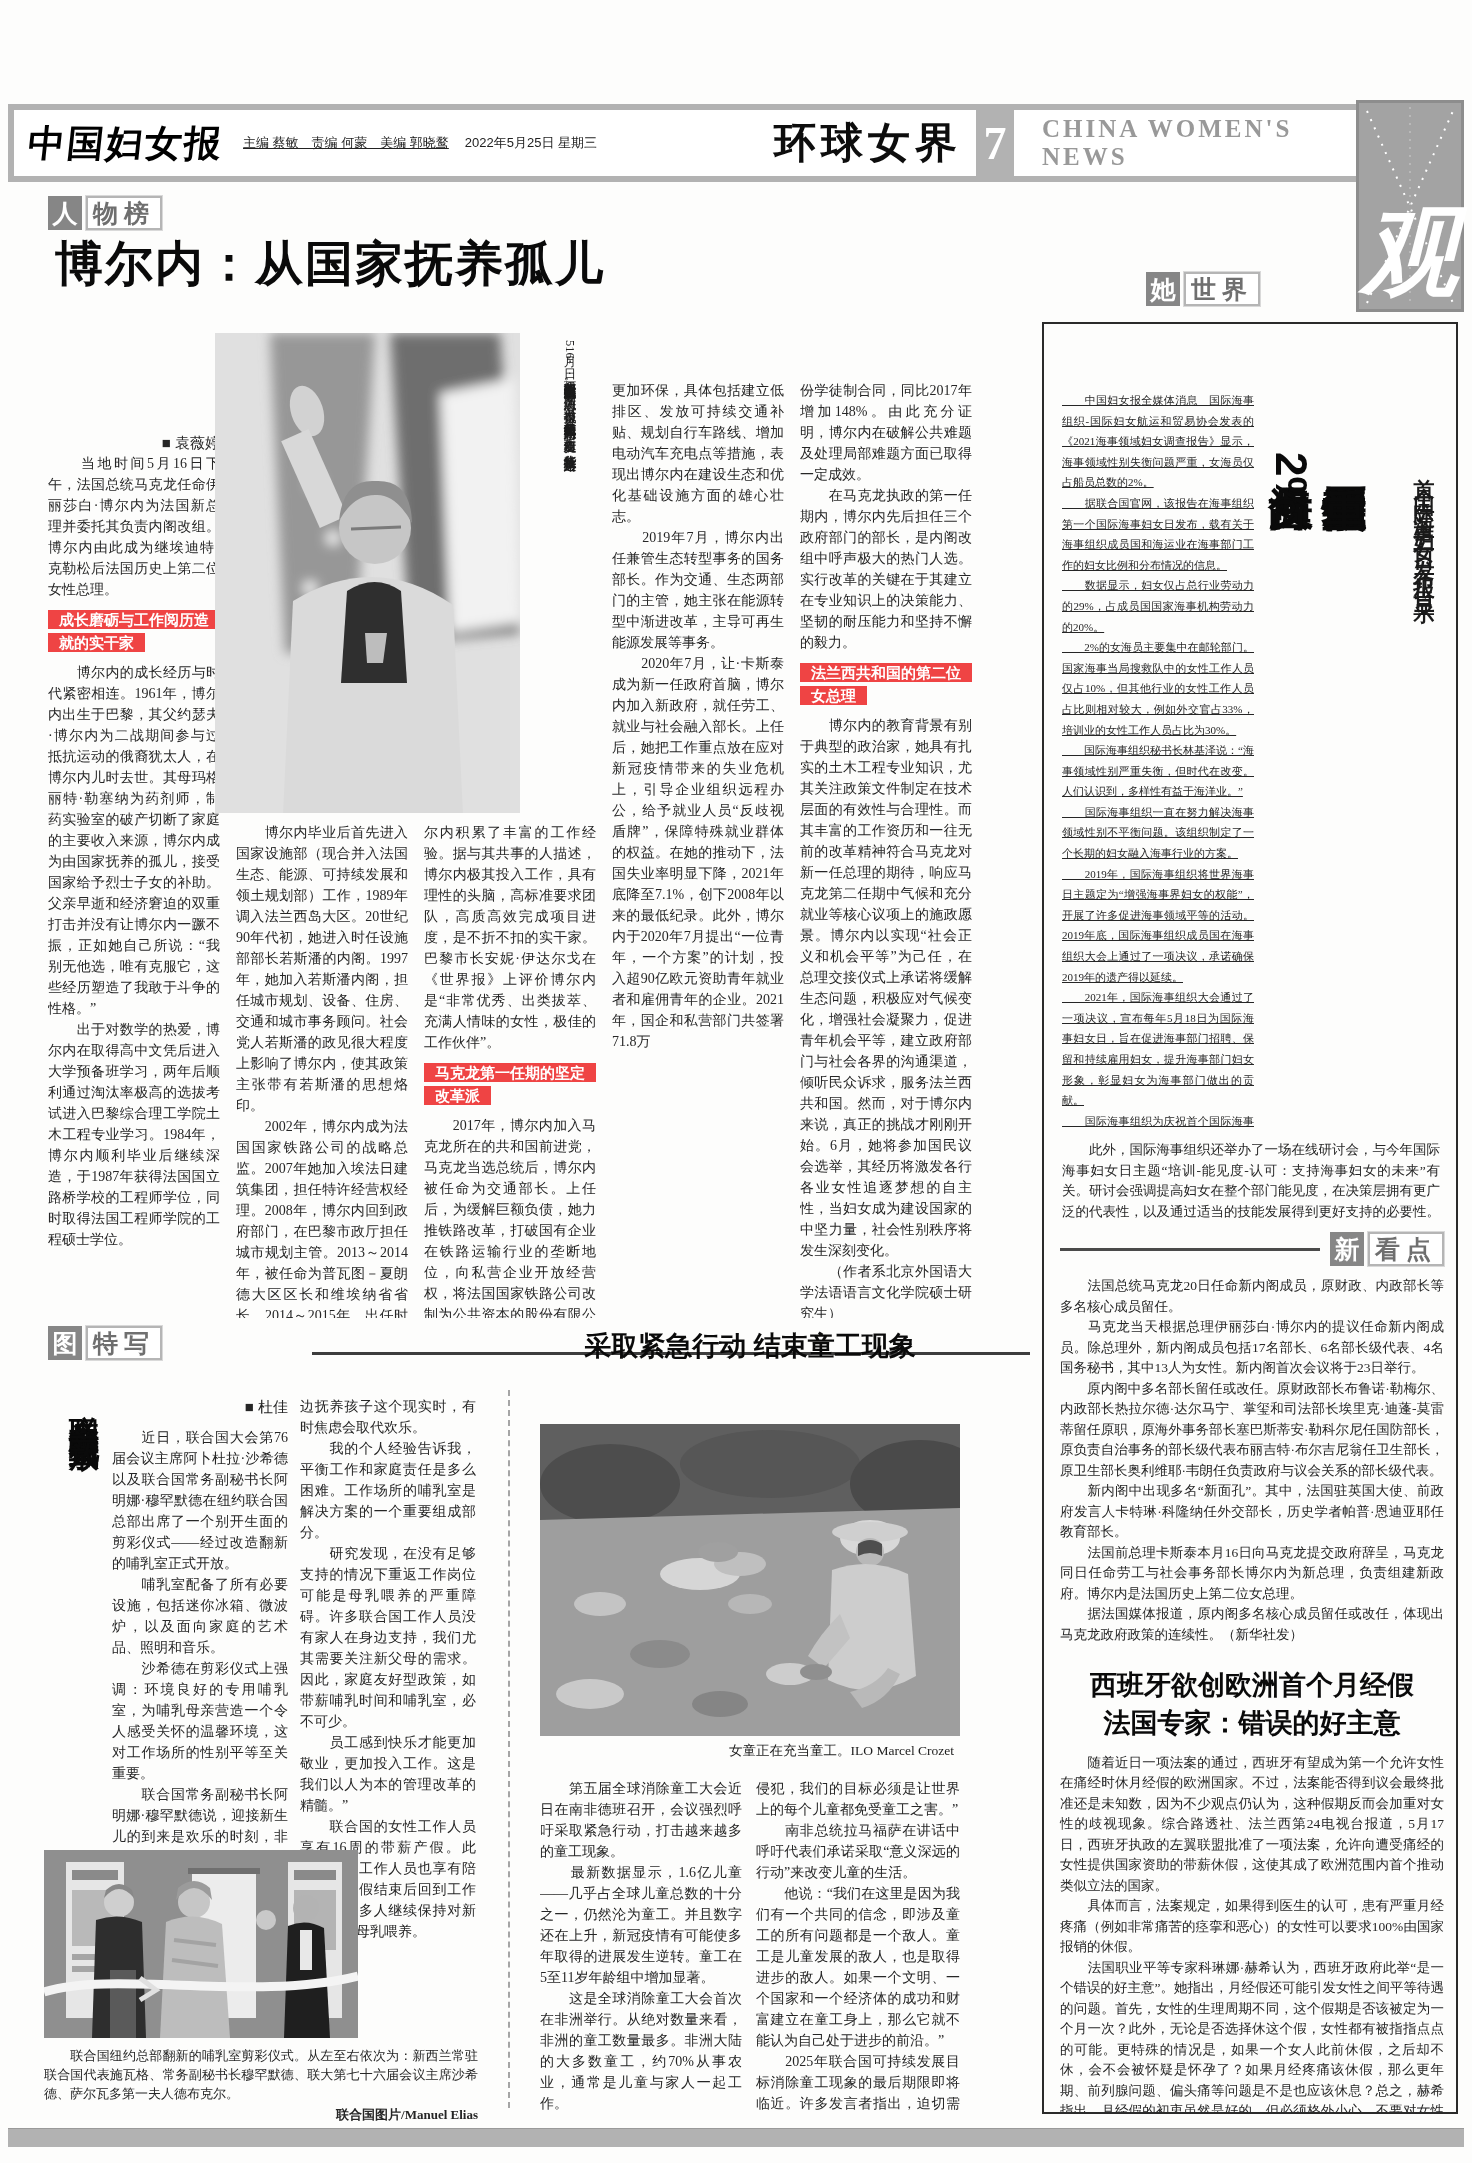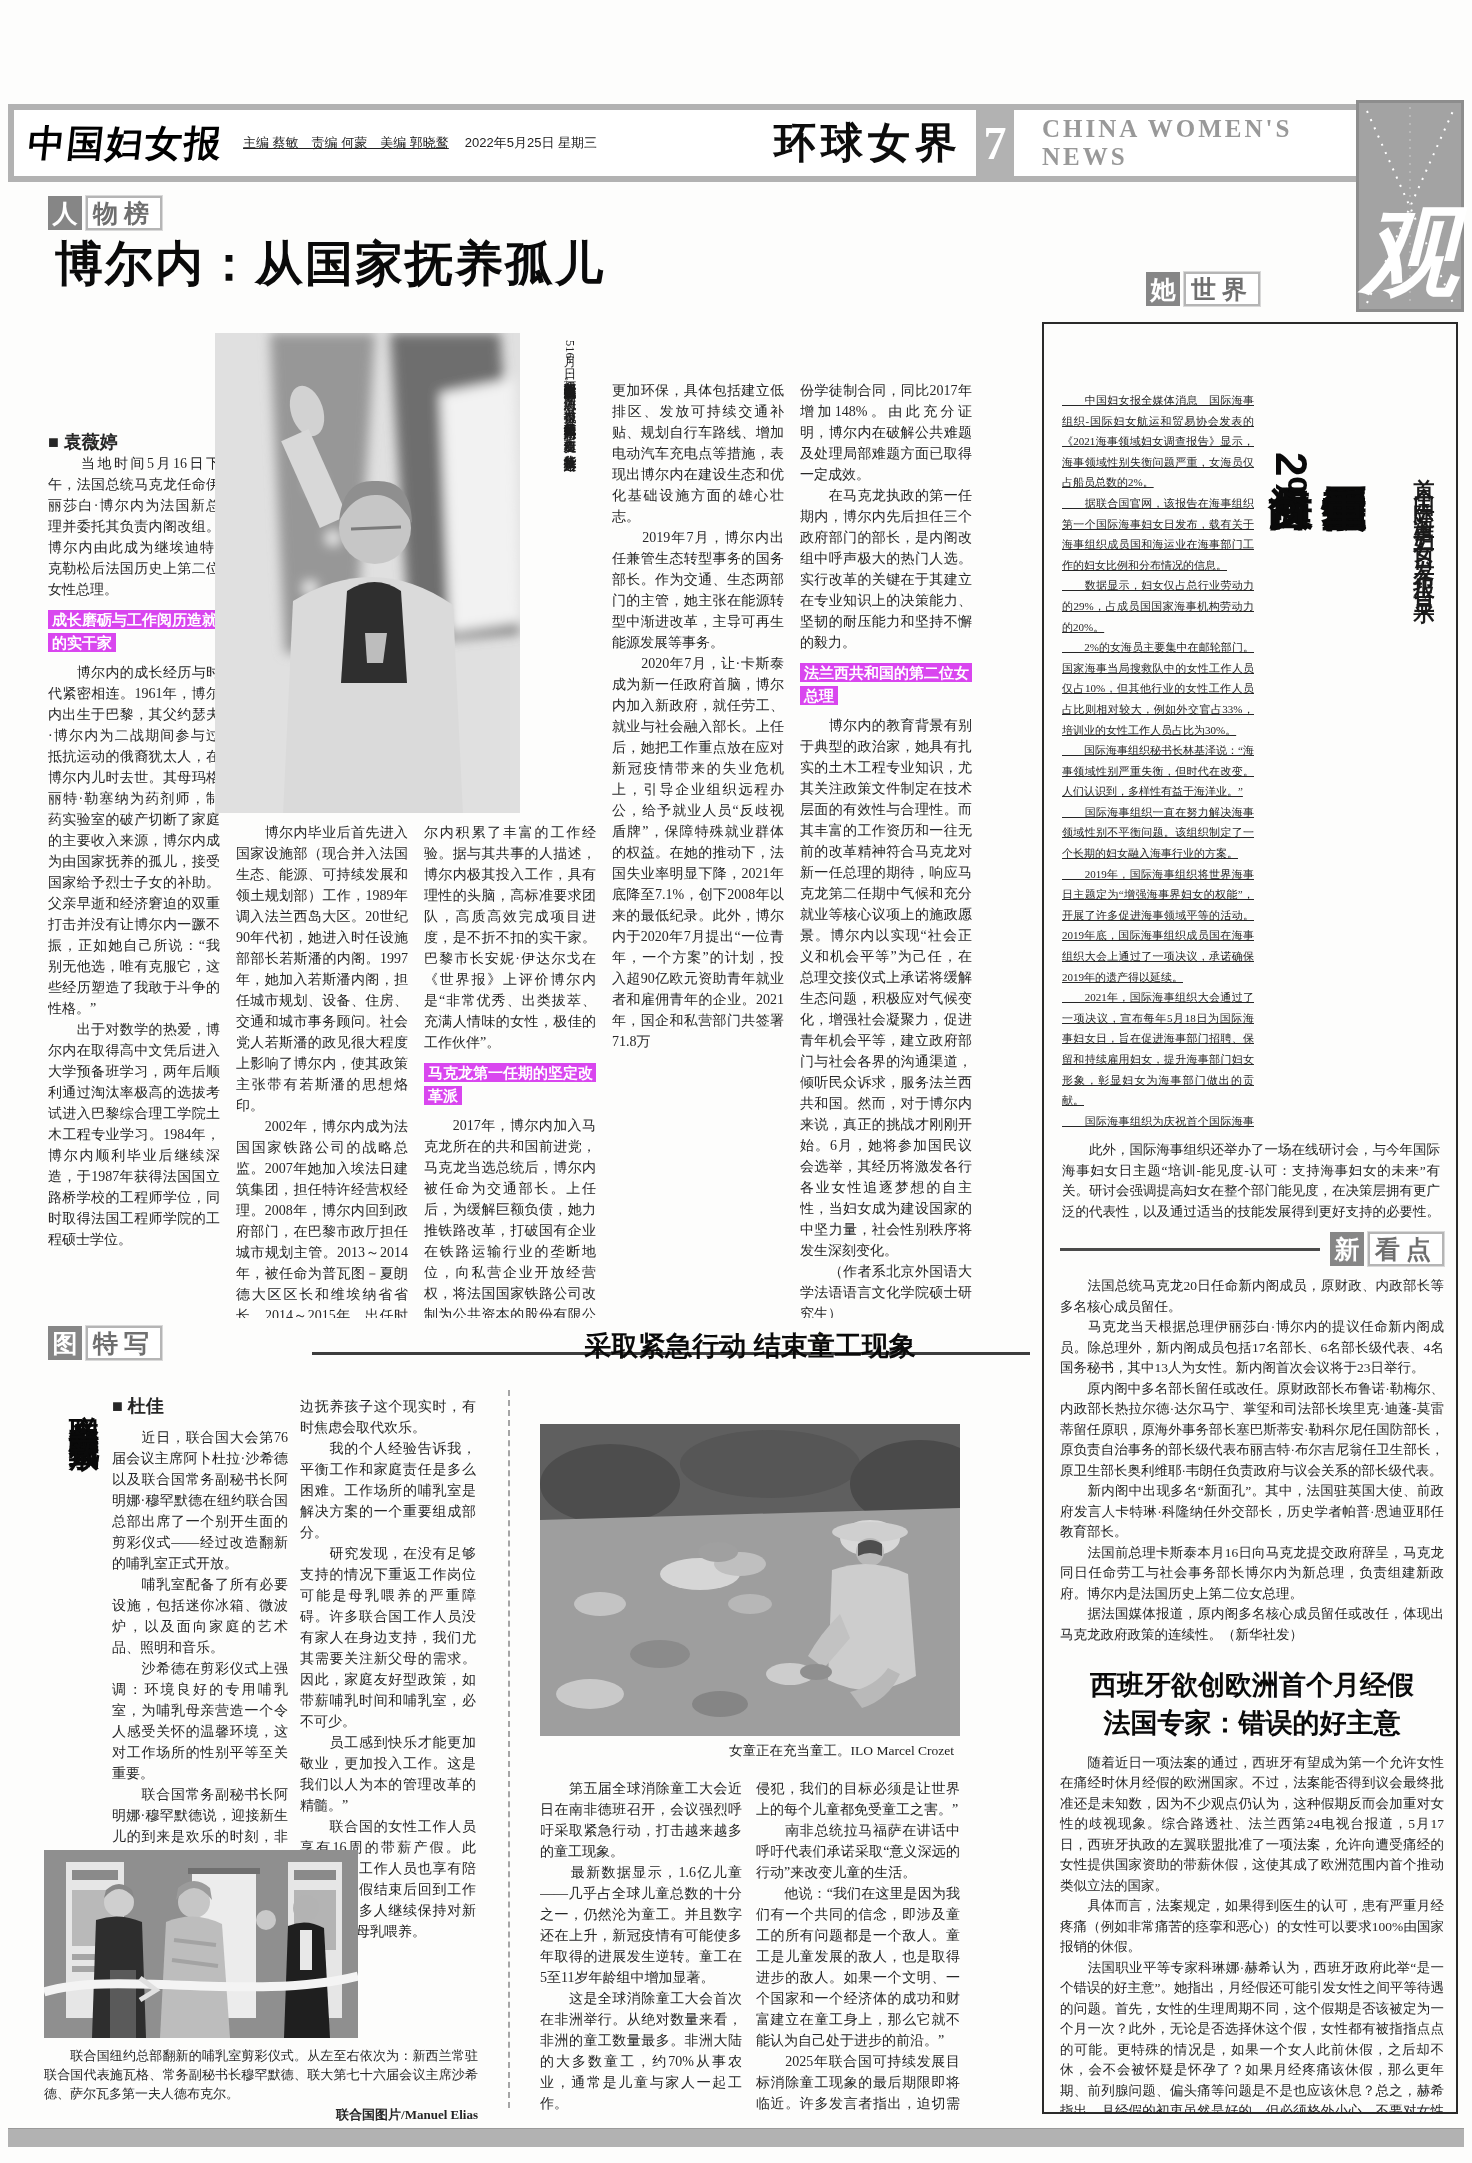--- a/index.html
+++ b/index.html
@@ -34,23 +34,23 @@
 
   
   #fh1{left:40px;top:232px;width:580px;text-align:center;font-weight:900;font-size:48px;letter-spacing:2px;color:#0a0a0a;}
   #fh2{left:105px;top:296px;width:580px;text-align:center;font-weight:900;font-size:48px;letter-spacing:2px;color:#0a0a0a;}
   #feature-badge{left:48px;top:196px;}
   #fbody{left:48px;top:380px;width:924px;height:938px;display:flex;gap:16px;}
   .fcol{width:172px;height:100%;overflow:hidden;font-size:14px;line-height:21px;}
   .fcol p{margin:0;}
   #fc1{padding-top:52px;box-sizing:border-box;}
   #fc2,#fc3{padding-top:442px;box-sizing:border-box;}
-  .byline{font-weight:700;font-size:18px;margin:0 0 14px 0;}
-  .subhead{display:inline;background:#d946ef;color:#fff;font-weight:700;font-size:15px;line-height:23px;
-           padding:1px 4px;-webkit-box-decoration-break:clone;box-decoration-break:clone;}
+  .byline{font-weight:400;font-size:15px;margin:0 0 14px 0;text-align:right;}
+  .subhead{display:inline;background:#ef4444;color:#fff;font-weight:700;font-size:15px;line-height:23px;
+           padding:1px 11px;-webkit-box-decoration-break:clone;box-decoration-break:clone;}
   .subwrap{margin:8px 0 8px 0;}
   #photo1{left:215px;top:333px;width:305px;height:480px;background:#dcdcdc;}
   #cap1{left:524px;top:340px;width:54px;height:468px;writing-mode:vertical-rl;font-size:12.5px;line-height:1.35;
         color:#1c1c1c;overflow:hidden;}
   #cap1 .credit{font-weight:700;}
 
   
   #sw-badge{left:1146px;top:272px;}
   #sw-box{left:1042px;top:322px;width:416px;height:1792px;border:2px solid #2a2a2a;box-sizing:border-box;background:#fdfdfc;overflow:hidden;}
   #m-left{position:absolute;left:18px;top:66px;width:192px;height:742px;overflow:hidden;font-size:11px;line-height:20.6px;text-decoration:underline;}

